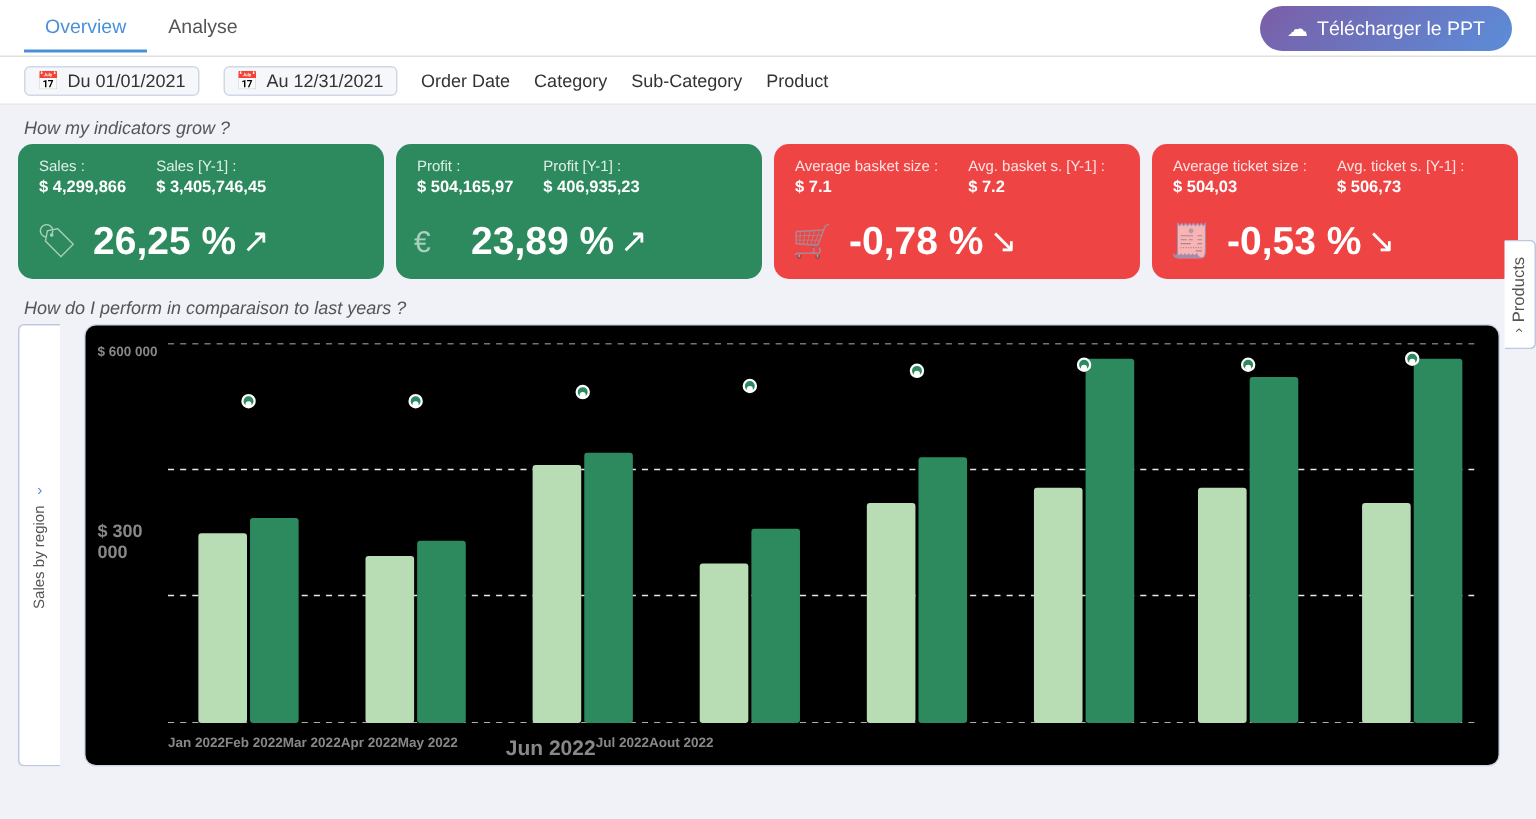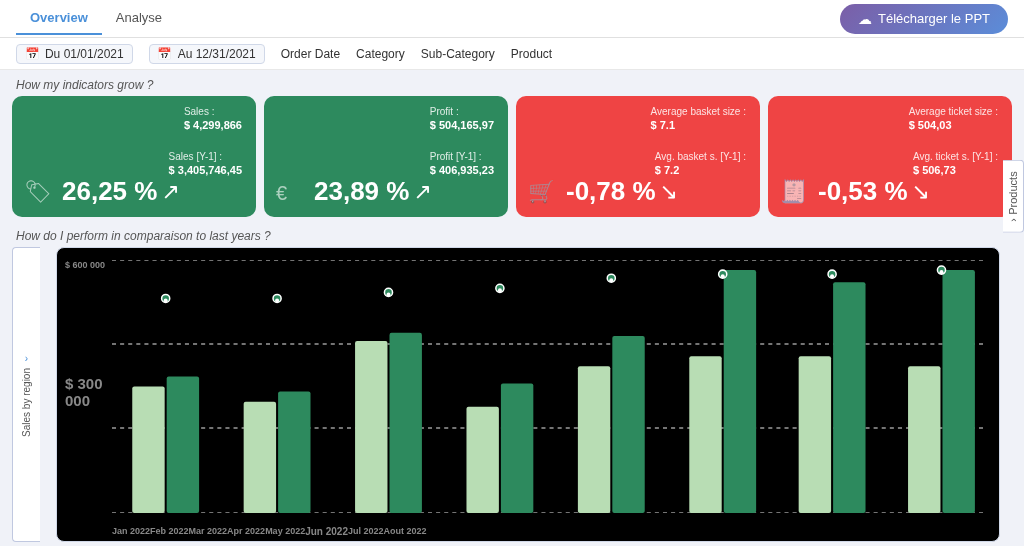--- a/index.html
+++ b/index.html
@@ -4,39 +4,39 @@
   <style>
     * { box-sizing: border-box; margin: 0; padding: 0; }
     body { font-family: 'Segoe UI', Arial, sans-serif; background: #f0f2f8; width: 1024px; height: 546px; overflow: hidden; position: relative; }
 
     .main-container { width: 1024px; height: 546px; background: #f0f2f8; position: relative; }
 
     
     .header { background: white; padding: 0 16px; border-bottom: 1px solid #e0e0e0; display: flex; align-items: center; justify-content: space-between; height: 38px; }
     .tabs { display: flex; gap: 0; }
     .tab { padding: 8px 14px; font-size: 13px; color: #555; cursor: pointer; border-bottom: 2px solid transparent; }
-    .tab.active { color: #4a90d9; border-bottom: 2px solid #4a90d9; font-weight: 700; }
+    .tab.active { color: #4a90d9; border-bottom: 2px solid #4a90d9; font-weight: 400; }
     .download-btn { background: linear-gradient(135deg, #7b5ea7, #5b8dd9); color: white; border: none; border-radius: 20px; padding: 7px 18px; font-size: 13px; cursor: pointer; display: flex; align-items: center; gap: 6px; white-space: nowrap; }
     .download-icon { font-size: 14px; }
 
     
     .filter-bar { background: white; padding: 6px 16px; display: flex; align-items: center; gap: 16px; border-bottom: 1px solid #e8e8e8; height: 32px; }
     .filter-item { display: flex; align-items: center; gap: 5px; font-size: 12px; color: #333; cursor: pointer; }
     .filter-item.date-filter { background: #f5f7fb; border: 1px solid #d0d8e8; border-radius: 4px; padding: 2px 8px; }
 
     
     .section-title { font-size: 12px; color: #555; padding: 8px 16px 4px; font-style: italic; }
 
     
     .kpi-row { display: flex; gap: 8px; padding: 0 12px 8px; }
     .kpi-card { border-radius: 10px; padding: 10px 14px; flex: 1; position: relative; min-height: 90px; display: flex; flex-direction: column; justify-content: space-between; }
     .kpi-card.green { background: #2d8a5e; }
     .kpi-card.red { background: #ef4444; }
 
-    .kpi-top { display: flex; gap: 20px; align-items: flex-end; flex-direction: column; }
+    .kpi-top { display: flex; gap: 20px; align-items: center; }
     .kpi-label { font-size: 10px; color: rgba(255,255,255,0.85); }
     .kpi-value-top { font-size: 11px; color: white; font-weight: 600; margin-top: 2px; }
     .kpi-icon { position: absolute; left: 12px; bottom: 12px; font-size: 22px; color: rgba(255,255,255,0.6); }
     .kpi-bottom { display: flex; align-items: center; gap: 4px; padding-left: 36px; }
     .kpi-percent { font-size: 26px; font-weight: 700; color: white; }
     .kpi-arrow { font-size: 22px; color: white; }
 
     
     .products-tab { position: absolute; right: 0; top: 160px; background: white; border: 1px solid #c0c8e0; border-right: none; border-radius: 4px 0 0 4px; writing-mode: vertical-rl; text-orientation: mixed; transform: rotate(180deg); padding: 10px 4px; font-size: 11px; color: #555; cursor: pointer; display: flex; align-items: center; gap: 4px; z-index: 10; }
     .products-chevron { font-size: 10px; }
@@ -222,31 +222,31 @@
           <circle cx="711" cy="16" r="2" fill="white"></circle>
 
           <rect x="786" y="105" width="32" height="145" rx="2" fill="#b8ddb4"></rect>
           <rect x="820" y="10" width="32" height="240" rx="2" fill="#2d8a5e"></rect>
           <circle cx="819" cy="10" r="4" fill="#2d8a5e" stroke="white" stroke-width="1.5"></circle>
           <circle cx="819" cy="12" r="2" fill="white"></circle>
         </svg>
 
         <div style="position:absolute;left:8px;top:12px;bottom:28px;width:50px;display:flex;flex-direction:column;justify-content:space-between;">
           <span style="font-size:9px;color:#888;">$ 600 000</span>
-          <span style="font-size:15px;color:#888;">$ 300 000</span>
+          <span style="font-size:12px;color:#888;">$ 300 000</span>
           <span style="font-size:9px;color:#888;"></span>
         </div>
 
         <div style="position:absolute;bottom:4px;left:55px;right:16px;display:flex;justify-content:flex-start;">
           <span style="font-size:9px;color:#888;">Jan 2022</span>
           <span style="font-size:9px;color:#888;">Feb 2022</span>
           <span style="font-size:9px;color:#888;">Mar 2022</span>
           <span style="font-size:9px;color:#888;">Apr 2022</span>
           <span style="font-size:9px;color:#888;">May 2022</span>
-          <span style="font-size:10px;color:#888;">Jun 2022</span>
+          <span style="font-size:14px;color:#888;margin-left:32px;">Jun 2022</span>
           <span style="font-size:9px;color:#888;">Jul 2022</span>
           <span style="font-size:9px;color:#888;">Aout 2022</span>
         </div>
       </div>
     </div>
   </div>
 
 </div>
 
 </body></html>

